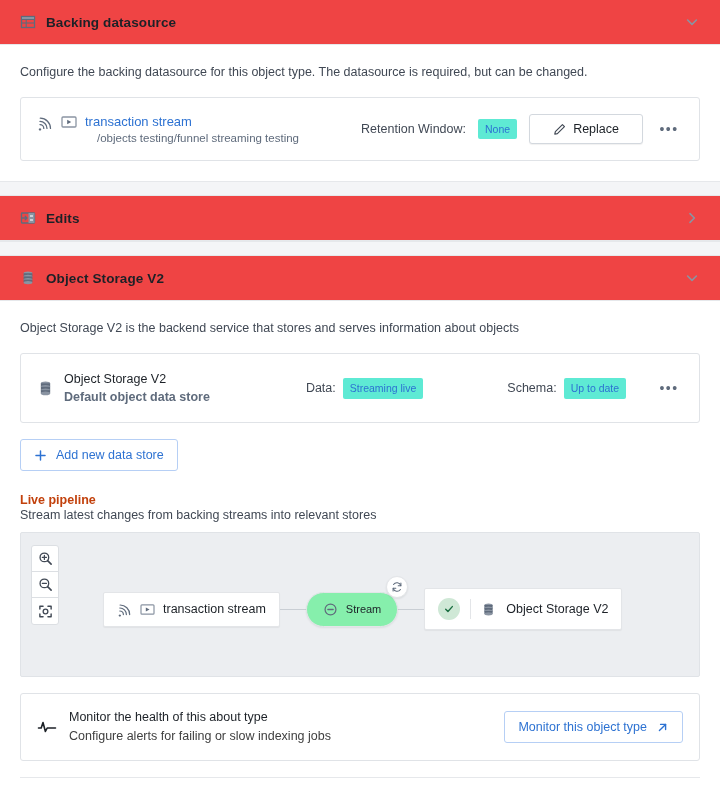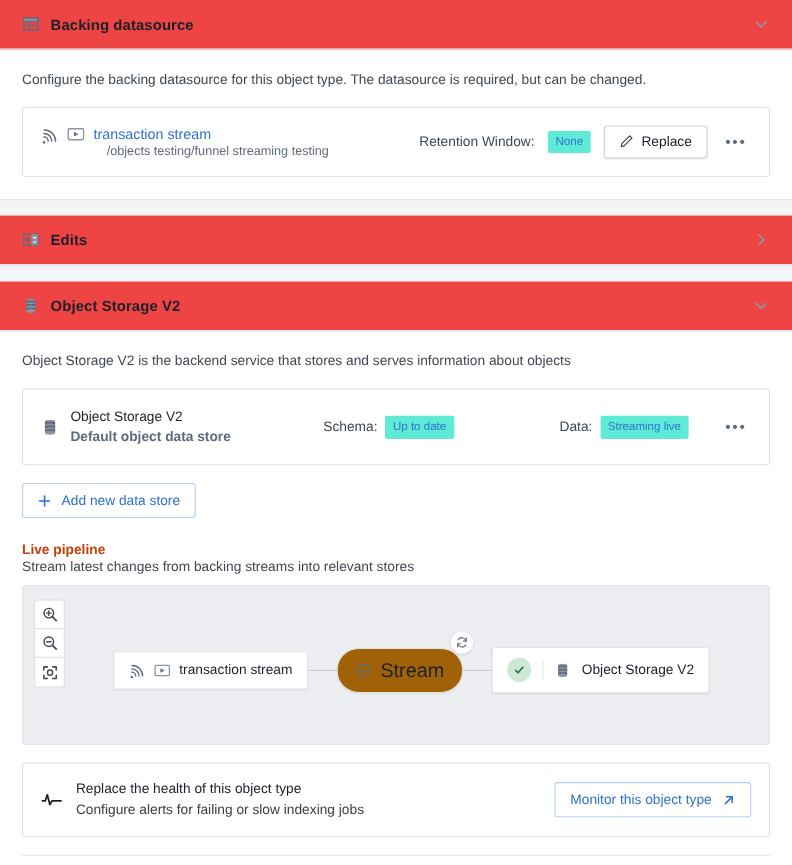--- a/index.html
+++ b/index.html
@@ -39,23 +39,23 @@
   .ds-sub { font-size:11.5px; color:#5f6b7c; line-height:15px; padding-left:12px; }
   .ds-right { margin-left:auto; display:flex; align-items:center; gap:12px; }
 
   .meta-label { font-size:12.5px; color:#404854; }
   .tag {
     display:inline-block; background:#5eead4; color:#2d72d2;
     font-size:10.5px; line-height:1; padding:5px 7px; border-radius:2px;
     white-space:nowrap;
   }
   .btn {
-    display:inline-flex; align-items:flex-start; gap:7px;
+    display:inline-flex; align-items:flex-end; gap:7px;
     border:1px solid #d3d8de; border-radius:3px; background:#fff;
-    font-size:12.5px; color:#1c2127; padding:7px 13px; cursor:pointer;
+    font-size:12.5px; color:#1c2127; padding:7px 23px; cursor:pointer;
     box-shadow:0 1px 1px rgba(17,20,24,0.06);
   }
   .btn-ghost {
     width:28px; height:28px; display:inline-flex; align-items:center; justify-content:center;
     border-radius:3px; cursor:pointer; color:#5f6b7c; letter-spacing:1.5px; font-size:14px;
   }
   .btn-outline-blue {
     display:inline-flex; align-items:center; gap:9px;
     border:1px solid #b6cff5; border-radius:3px; background:#fff;
     font-size:12.5px; color:#2d72d2; padding:8px 13px; cursor:pointer;
@@ -89,23 +89,23 @@
   .flow { position:absolute; left:82px; top:55px; display:flex; align-items:center; }
   .node {
     display:flex; align-items:center; gap:8px; background:#fff;
     border:1px solid #e3e5e8; border-radius:2px; padding:9px 13px;
     font-size:12.5px; color:#1c2127; white-space:nowrap;
     box-shadow:0 1px 1px rgba(17,20,24,0.05);
   }
   .edge { width:26px; height:1px; background:#c9ced4; }
   .pill-wrap { position:relative; display:flex; align-items:center; }
   .pill {
-    display:flex; align-items:center; gap:8px; background:#a16207;
+    display:flex; align-items:center; gap:8px; background:#86efac;
     border:1px solid #e3e5e8; border-radius:20px; padding:9px 16px;
-    font-size:18px; color:#1c2127; white-space:nowrap;
+    font-size:11px; color:#1c2127; white-space:nowrap;
     box-shadow:0 1px 2px rgba(17,20,24,0.07);
   }
   .pill-badge {
     position:absolute; right:-10px; top:-16px;
     width:22px; height:22px; border-radius:50%; background:#fff;
     border:1px solid #e3e5e8; display:flex; align-items:center; justify-content:center;
     box-shadow:0 1px 2px rgba(17,20,24,0.08);
   }
   .node-status {
     width:22px; height:22px; border-radius:50%; background:#cfe8d6;
@@ -249,28 +249,28 @@
             <ellipse cx="8" cy="9.6" rx="4.4" ry="1.7" fill="#8a94a2"></ellipse>
             <rect x="3.6" y="9.6" width="8.8" height="3" fill="#5f6b7c"></rect>
             <ellipse cx="8" cy="12.6" rx="4.4" ry="1.7" fill="#8a94a2"></ellipse>
           </svg>
         </span>
         <div class="os-text">
           <span class="os-name">Object Storage V2</span>
           <span class="os-sub">Default object data store</span>
         </div>
 
+        <div class="os-meta" style="margin-left:96px;">
+          <span class="meta-label">Data:</span>
+          <span class="tag">Streaming live</span>
+        </div>
+
         <div class="os-meta" style="margin-left:84px;">
           <span class="meta-label">Schema:</span>
           <span class="tag">Up to date</span>
-        </div>
-
-        <div class="os-meta" style="margin-left:96px;">
-          <span class="meta-label">Data:</span>
-          <span class="tag">Streaming live</span>
         </div>
 
         <span class="btn-ghost" style="margin-left:auto;">•••</span>
       </div>
 
       <button class="btn-outline-blue" style="margin-top:16px;">
         <span>
           <svg width="13" height="13" viewBox="0 0 16 16">
             <path d="M8 2.4 V13.6 M2.4 8 H13.6" stroke="#2d72d2" stroke-width="1.8" stroke-linecap="round"></path>
           </svg>
@@ -373,21 +373,21 @@
       </div>
 
       
       <div class="card monitor-card">
         <span>
           <svg width="20" height="20" viewBox="0 0 20 20">
             <path d="M1.5 11 H4.2 L6 5.5 L8.4 14.5 L10.2 11 H18.5" fill="none" stroke="#1c2127" stroke-width="1.6" stroke-linecap="round" stroke-linejoin="round"></path>
           </svg>
         </span>
         <div class="mon-text">
-          <span class="mon-title">Replace the health of this object type</span>
+          <span class="mon-title">Monitor the health of this about type</span>
           <span class="mon-sub">Configure alerts for failing or slow indexing jobs</span>
         </div>
         <button class="btn-outline-blue" style="margin-left:auto;">
           <span>Monitor this object type</span>
           <span>
             <svg width="13" height="13" viewBox="0 0 16 16">
               <path d="M4.2 11.8 L11.8 4.2" stroke="#2d72d2" stroke-width="1.7" stroke-linecap="round"></path>
               <path d="M5.6 4.2 H11.8 V10.4" fill="none" stroke="#2d72d2" stroke-width="1.7" stroke-linecap="round" stroke-linejoin="round"></path>
             </svg>
           </span>

